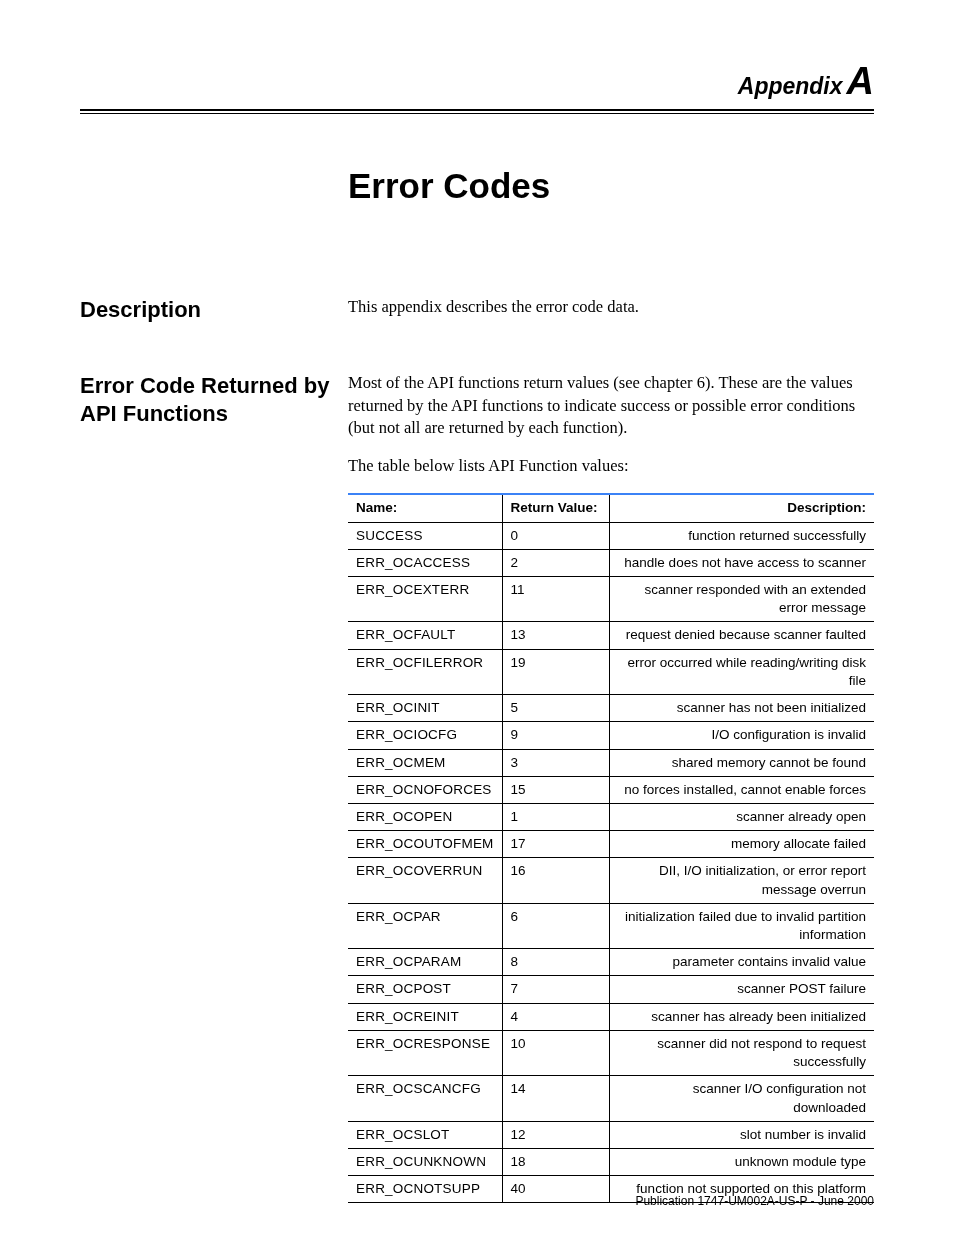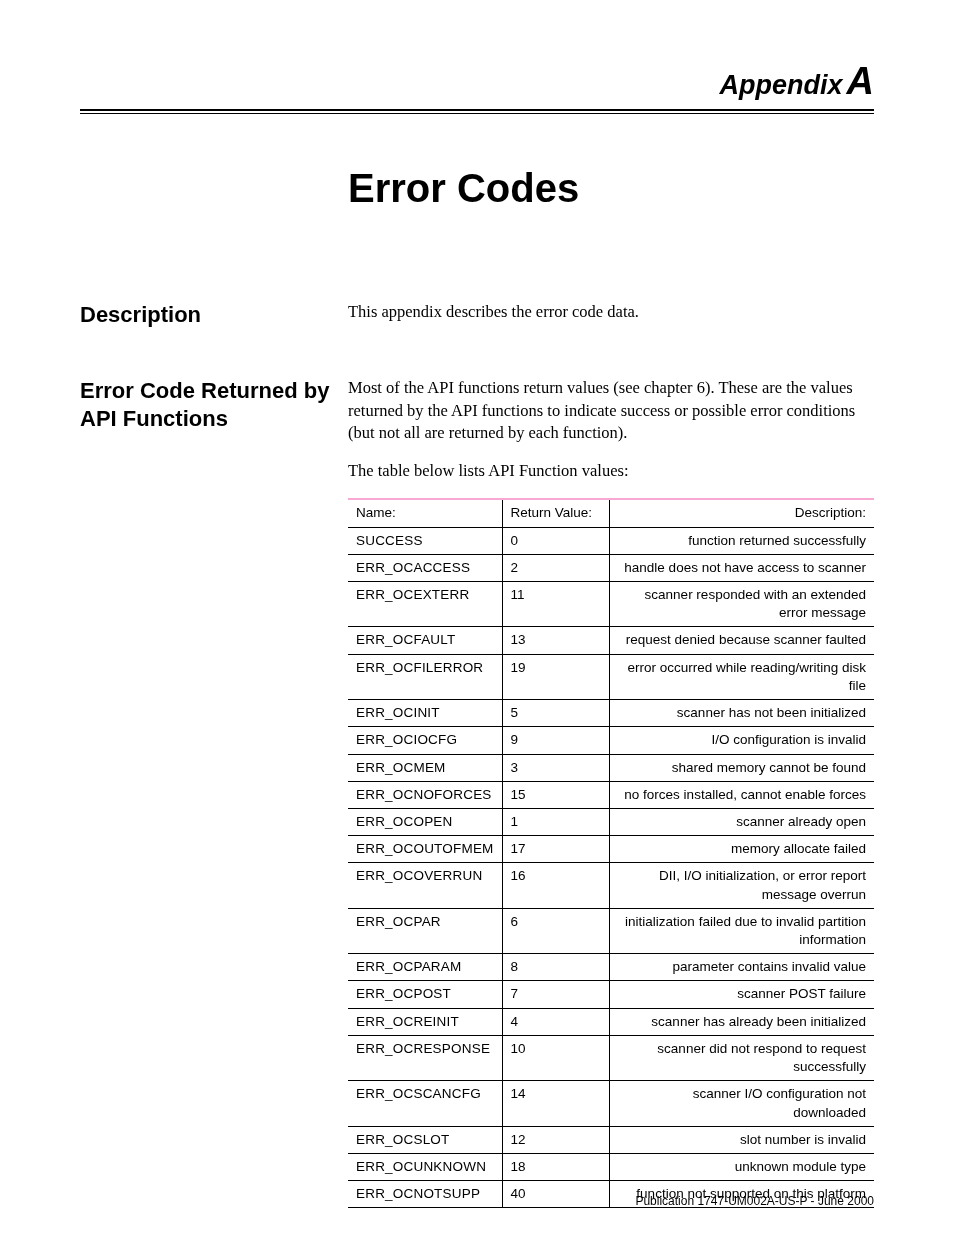--- a/index.html
+++ b/index.html
@@ -18,42 +18,42 @@
     padding: 50px 80px 0 80px;
   }
   .appendix-header {
     text-align: right;
     font-family: Arial, Helvetica, sans-serif;
     font-weight: bold;
     font-style: italic;
     margin-top: 10px;
   }
   .appendix-word {
-    font-size: 27px;
+    font-size: 23px;
     vertical-align: baseline;
   }
   .appendix-letter {
     font-size: 38px;
     vertical-align: baseline;
     margin-left: 4px;
   }
   .header-rule {
     border: none;
     border-top: 2.5px solid #000;
     margin: 6px 0 0 0;
   }
   .thin-rule {
     border: none;
     border-top: 1px solid #000;
     margin: 2px 0 0 0;
   }
   .chapter-title {
     font-family: Arial, Helvetica, sans-serif;
     font-weight: bold;
-    font-size: 40px;
+    font-size: 35px;
     margin: 52px 0 0 268px;
   }
   .section {
     display: flex;
     margin-top: 90px;
   }
   .section + .section {
     margin-top: 38px;
   }
   .section-heading {
@@ -85,22 +85,22 @@
   .errtable th, .errtable td {
     border: 1px solid #000;
     padding: 4px 8px;
     text-align: left;
     vertical-align: top;
   }
   .errtable thead tr {
     border-top: 2px solid #000;
   }
   .errtable th {
-    font-weight: normal;
-    border-top: 2px solid #f9a8d4;
+    font-weight: bold;
+    border-top: 2px solid #3b82f6;
   }
   .errtable th:first-child,
   .errtable td:first-child {
     border-left: none;
     width: 122px;
   }
   .errtable th:nth-child(2),
   .errtable td:nth-child(2) {
     width: 90px;
   }

